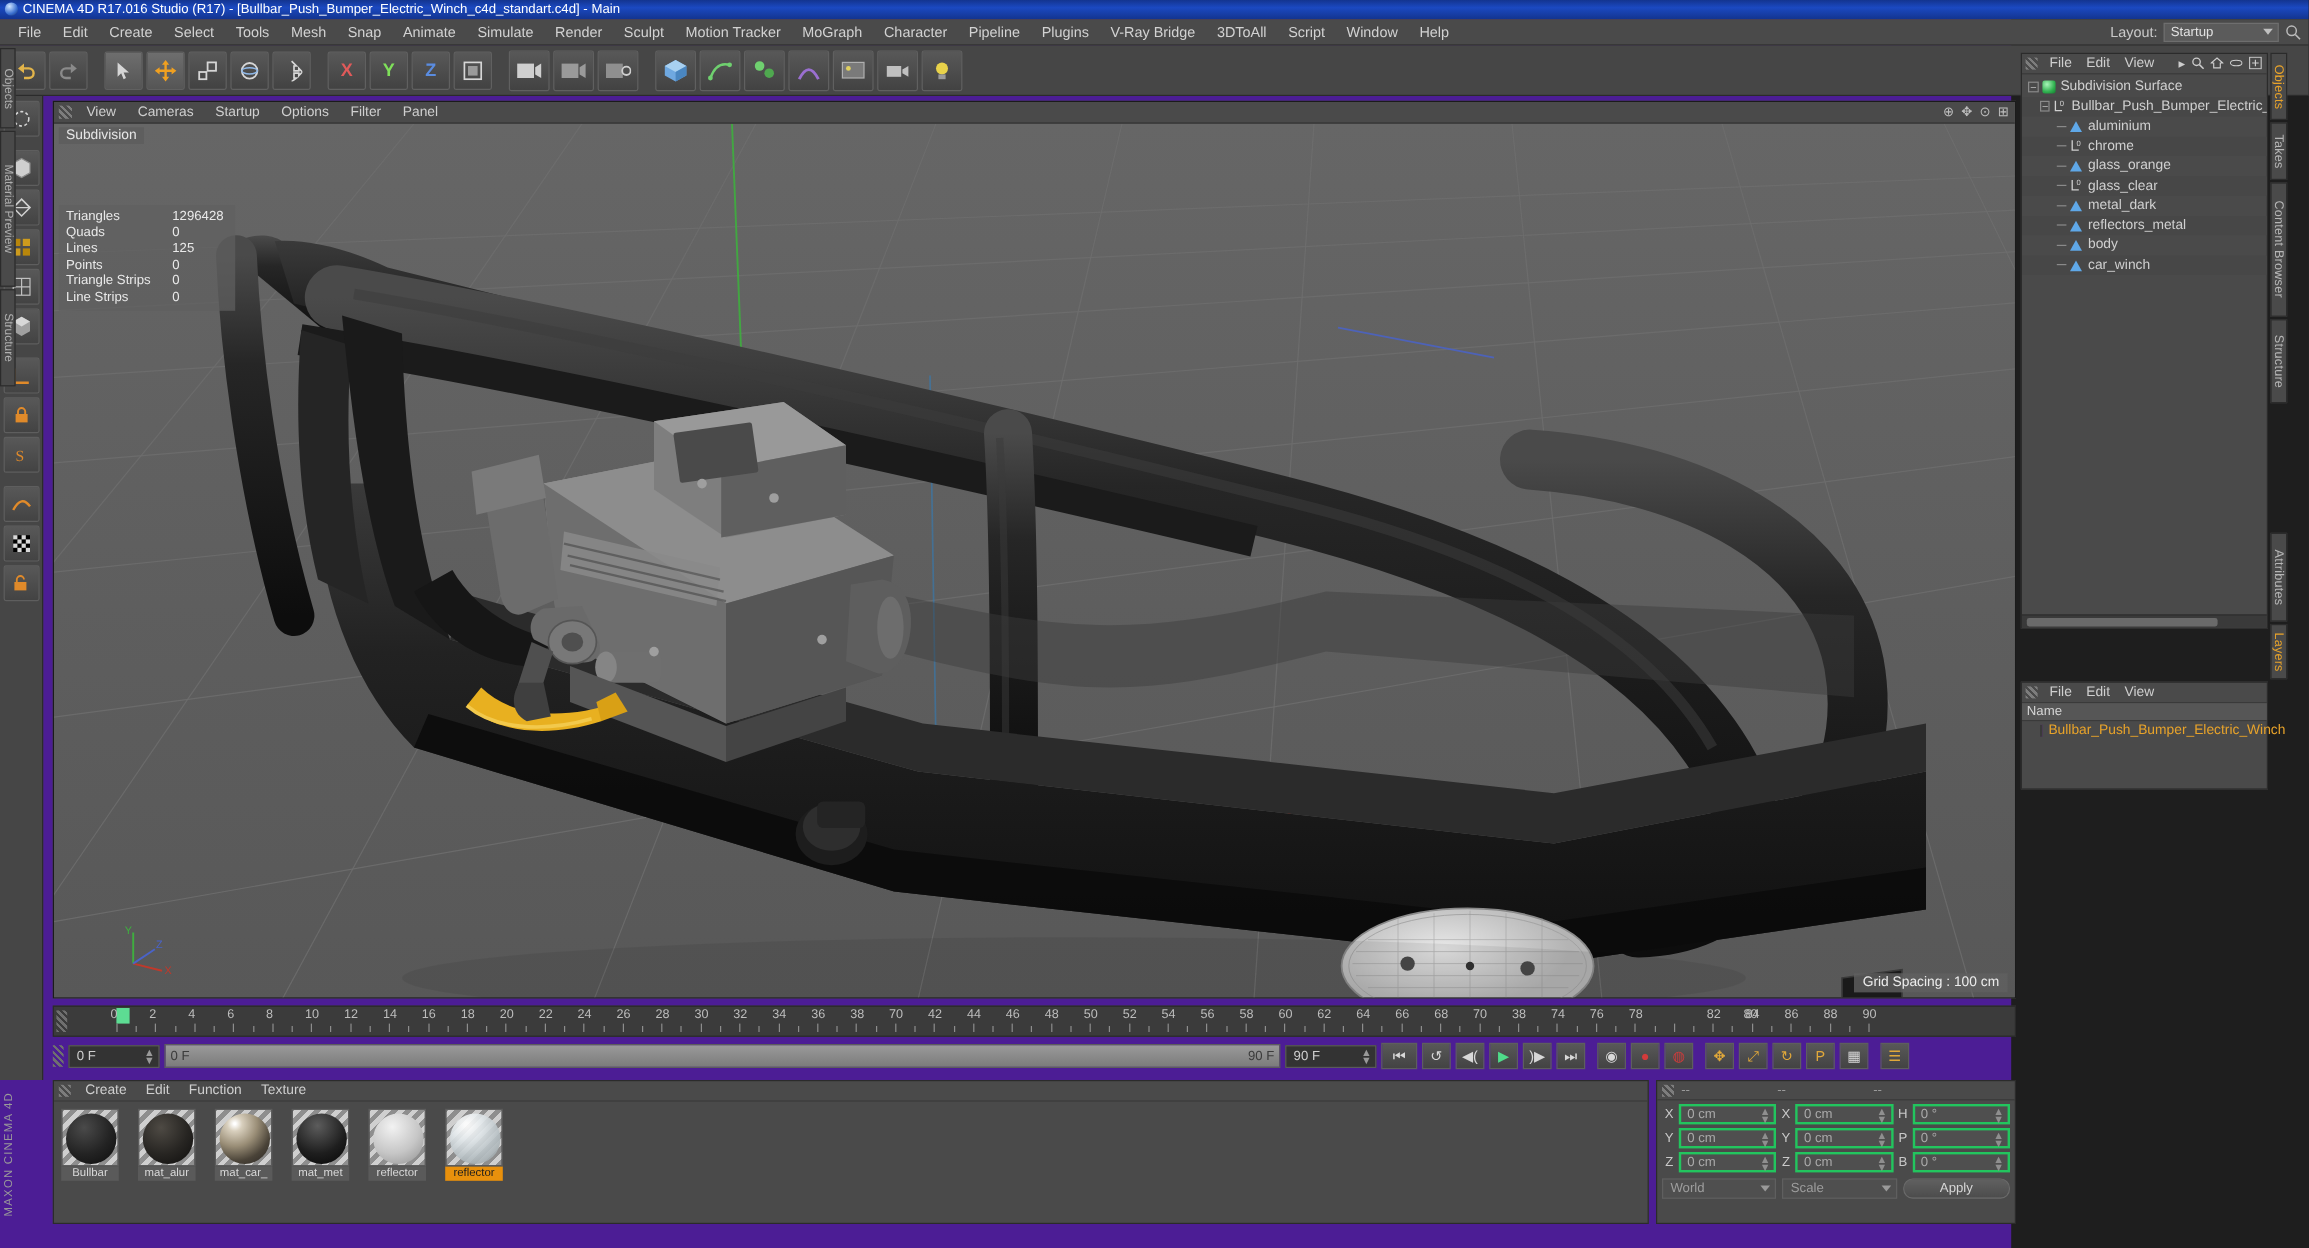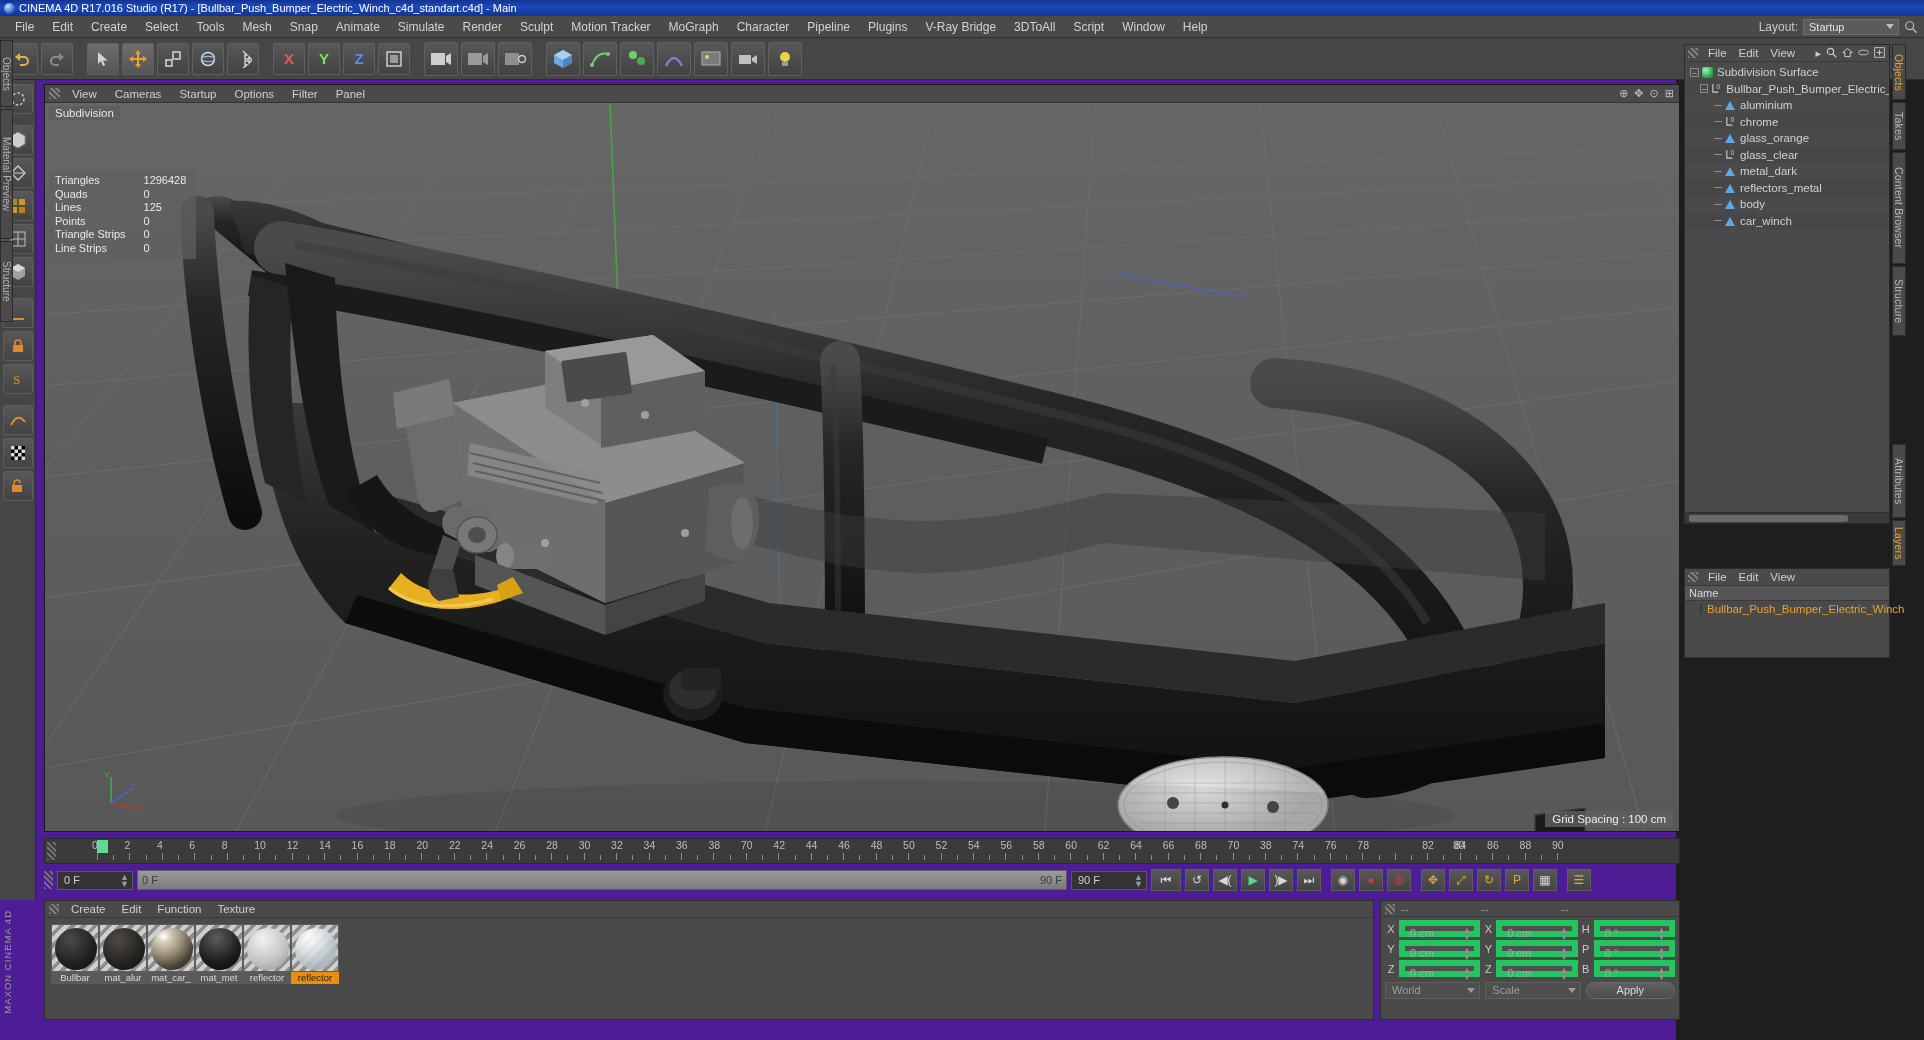--- a/index.html
+++ b/index.html
@@ -137,21 +137,21 @@
 
   
   .matpanel{
     position:absolute;left:44px;top:900px;width:1330px;height:120px;
     background:#4a4a4a;border:1px solid #2b2b2b;
   }
   .panelmenu{height:17px;display:flex;align-items:center;padding-left:4px;border-bottom:1px solid #3a3a3a;}
   .panelmenu .pgrip{width:10px;height:10px;margin-right:4px;
     background:repeating-linear-gradient(45deg,#7d7d7d 0 2px,transparent 2px 4px);}
   .panelmenu .pi{padding:1px 8px;font-size:11.5px;color:#cfcfcf;}
-  .matlist{display:flex;gap:0;padding:6px 0 0 6px;}
+  .matlist{display:flex;gap:16px;padding:6px 0 0 6px;}
   .matitem{width:48px;}
   .matthumb{
     width:48px;height:48px;
     background:repeating-linear-gradient(-45deg,#8e8e8e 0 4px,#cfcfcf 4px 8px);
     border:1px solid #5c5c5c;position:relative;overflow:hidden;
   }
   .ball{position:absolute;left:3px;top:3px;width:42px;height:42px;border-radius:50%;}
   .matname{
     width:48px;font-size:9.5px;text-align:center;color:#d9d9d9;background:#5a5a5a;
     overflow:hidden;white-space:nowrap;text-overflow:clip;line-height:12px;height:12px;
@@ -163,21 +163,21 @@
     position:absolute;left:1380px;top:900px;width:300px;height:120px;
     background:#4a4a4a;border:1px solid #2b2b2b;
   }
   .coordhdr{display:flex;align-items:center;height:16px;padding-left:4px;border-bottom:1px solid #3a3a3a;font-size:11px;color:#9a9a9a;}
   .coordhdr .cg{width:10px;height:10px;margin-right:6px;background:repeating-linear-gradient(45deg,#7d7d7d 0 2px,transparent 2px 4px);}
   .coordhdr .dd{width:80px;}
   .crows{padding:3px 4px 0 4px;}
   .crow{display:flex;align-items:center;gap:2px;margin-bottom:3px;}
   .crow .lt{width:12px;font-size:11px;color:#c9c9c9;text-align:center;}
   .cfield{
-    flex:1;height:17px;background:#4f4f4f;border:6px solid #22c55e;
+    flex:1;height:17px;background:#4f4f4f;border:2px solid #22c55e;
     font-size:11px;color:#a9a9a9;line-height:15px;padding-left:5px;position:relative;
   }
   .cfield .sp{position:absolute;right:3px;top:1px;font-size:9px;color:#8f8f8f;line-height:7px;}
   .cbottom{display:flex;gap:5px;padding:2px 4px 0 4px;}
   .cdd{flex:1;height:17px;background:#4f4f4f;border:1px solid #5f5f5f;color:#9d9d9d;font-size:11px;line-height:15px;padding-left:6px;position:relative;}
   .cdd .arw{position:absolute;right:4px;top:5px;border-left:4px solid transparent;border-right:4px solid transparent;border-top:5px solid #9a9a9a;}
   .capply{flex:1;height:17px;background:linear-gradient(#606060,#4c4c4c);border:1px solid #6a6a6a;border-radius:8px;color:#d8d8d8;font-size:11px;line-height:15px;text-align:center;}
 
   
   .rightcol{position:absolute;left:1684px;top:38px;width:222px;height:982px;}

